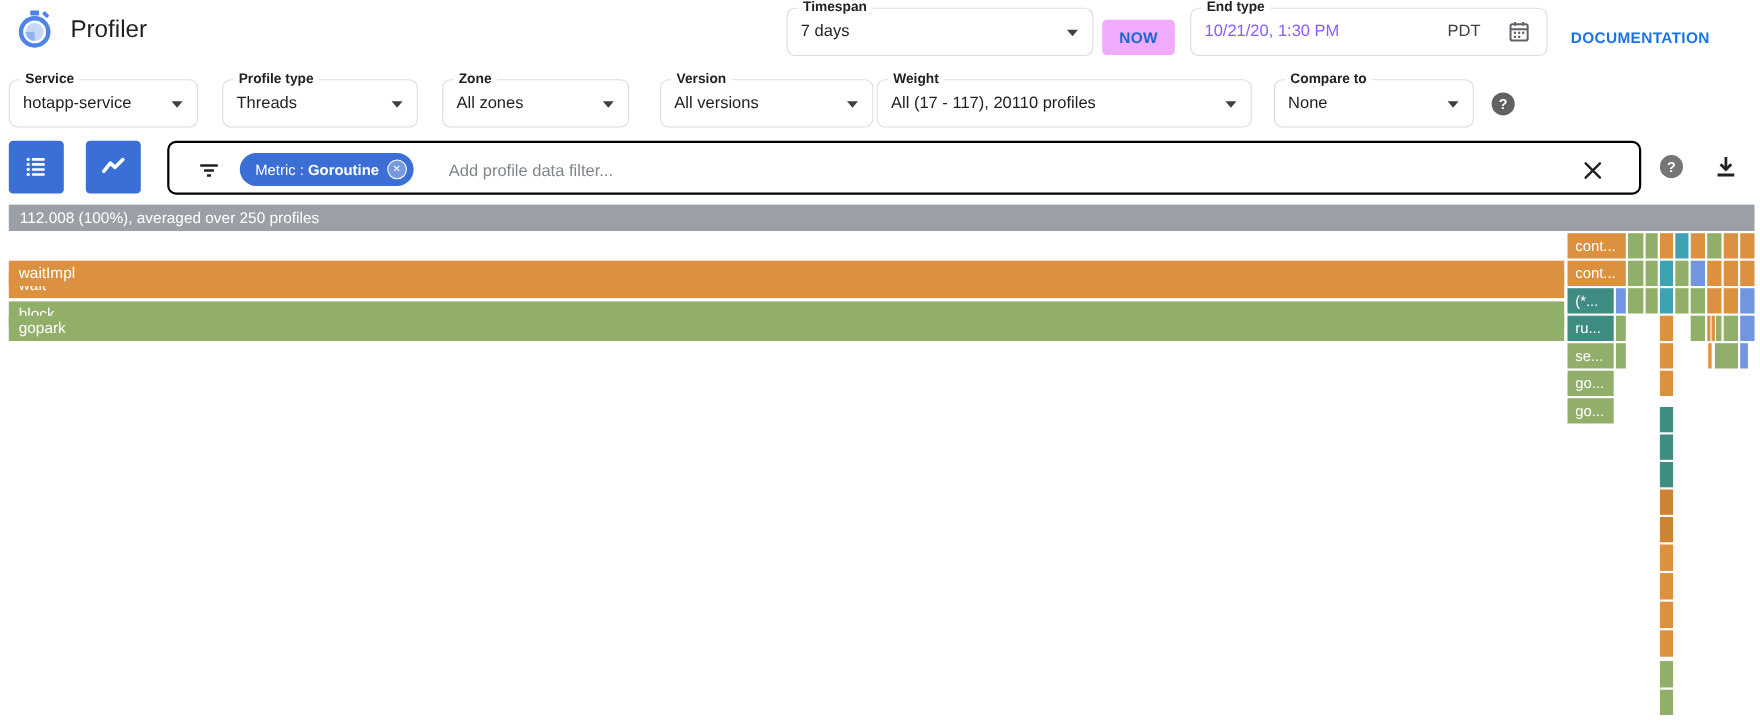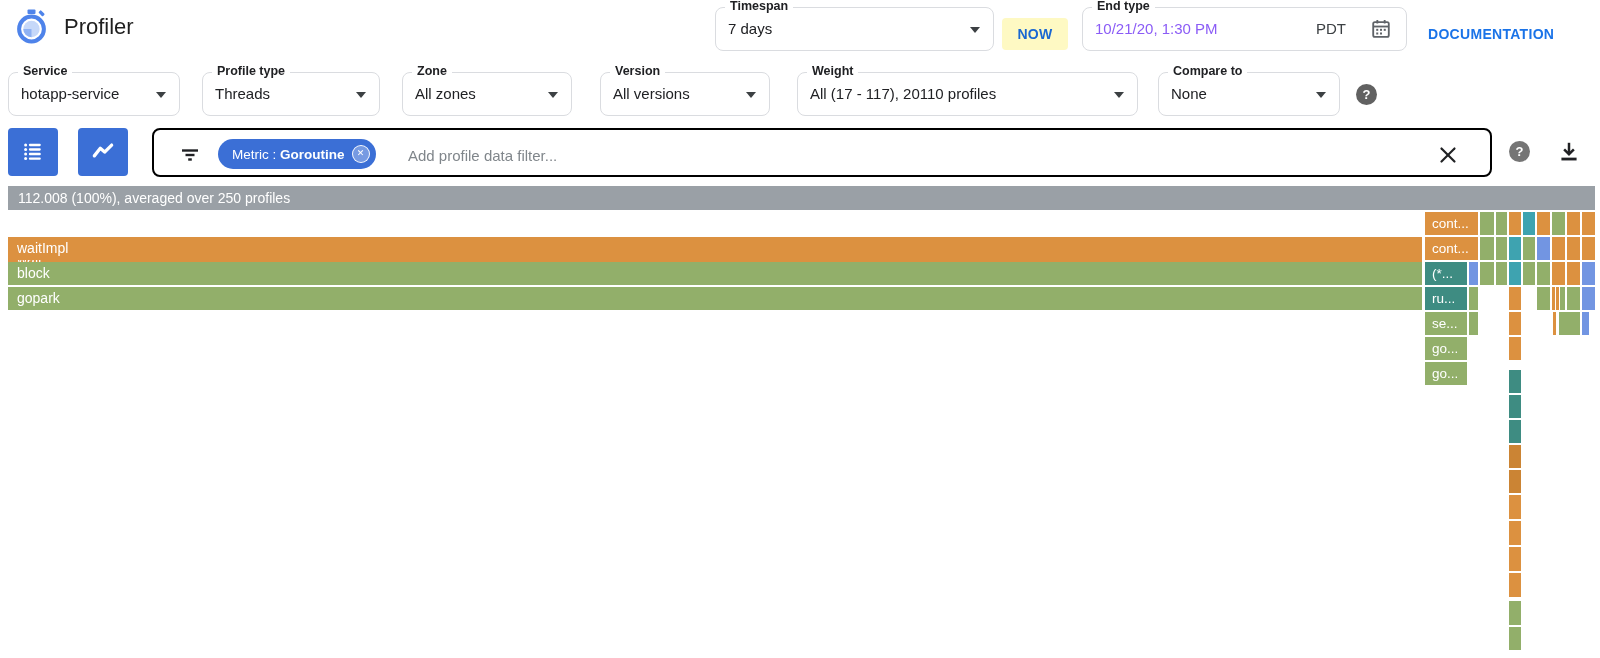--- a/index.html
+++ b/index.html
@@ -14,28 +14,28 @@
   .obox .lbl{position:absolute;top:-9px;left:9px;background:#fff;padding:0 5px;font-size:12.5px;font-weight:bold;color:#202124;white-space:nowrap;}
   .obox .val{display:block;line-height:42px;padding:0 34px 0 12px;font-size:15px;color:#202124;white-space:nowrap;overflow:hidden;}
   .caret{position:absolute;right:13px;top:19px;width:0;height:0;border-left:5px solid transparent;border-right:5px solid transparent;border-top:6px solid #3c4043;}
 
   .ob-timespan{left:715px;top:7px;width:279px;}
   .ob-endtime{left:1082px;top:7px;width:325px;}
   .ob-endtime .val{color:#8b5cf6;}
   .endtime-tz{position:absolute;right:60px;top:0;line-height:42px;font-size:15px;color:#3c4043;}
   .cal-icon{position:absolute;right:14px;top:10px;width:22px;height:22px;cursor:pointer;}
 
-  .now-btn{position:absolute;left:1002px;top:18px;width:66px;height:32px;background:#fef9c3;color:#1967d2;border:none;border-radius:4px;font-family:inherit;font-size:14px;font-weight:bold;letter-spacing:.3px;cursor:pointer;}
+  .now-btn{position:absolute;left:1002px;top:18px;width:66px;height:32px;background:#f0abfc;color:#1967d2;border:none;border-radius:4px;font-family:inherit;font-size:14px;font-weight:bold;letter-spacing:.3px;cursor:pointer;}
   .doc-link{position:absolute;left:1428px;top:26px;font-size:14px;font-weight:bold;color:#1a73e8;letter-spacing:.3px;text-decoration:none;cursor:pointer;}
 
   
   .ob-service{left:8px;top:72px;width:172px;}
   .ob-profile-type{left:202px;top:72px;width:178px;}
   .ob-zone{left:402px;top:72px;width:170px;}
-  .ob-version{left:600px;top:72px;width:170px;}
+  .ob-version{left:600px;top:72px;width:194px;}
   .ob-weight{left:797px;top:72px;width:341px;}
   .ob-compare-to{left:1158px;top:72px;width:182px;}
 
   .help-circle{position:absolute;width:21px;height:21px;border-radius:50%;background:#757575;color:#fff;font-size:13px;font-weight:bold;text-align:center;line-height:21px;cursor:pointer;}
   .help-2{left:1356px;top:84px;background:#616161;}
   .help-3{left:1509px;top:141px;}
 
   
   .sq-btn{position:absolute;top:128px;width:50px;height:48px;background:#3b6fd6;border:none;border-radius:4px;cursor:pointer;padding:0;}
   .btn-list{left:8px;}
@@ -193,21 +193,21 @@
       <div class="seg lab" style="left: 8px; top: 237px; width: 1414px; height: 23px; background: rgb(220, 145, 64); line-height: 23px;">waitImpl</div>
       <div class="seg chip-lab" style="left: 1425px; top: 237px; width: 53px; height: 23px; background: rgb(220, 145, 64); line-height: 23px;">cont...</div>
       <div class="seg" style="left: 1480px; top: 237px; width: 14px; height: 23px; background: rgb(146, 175, 106); line-height: 23px;"></div>
       <div class="seg" style="left: 1496px; top: 237px; width: 11px; height: 23px; background: rgb(146, 175, 106); line-height: 23px;"></div>
       <div class="seg" style="left: 1509px; top: 237px; width: 12px; height: 23px; background: rgb(62, 163, 176); line-height: 23px;"></div>
       <div class="seg" style="left: 1523px; top: 237px; width: 12px; height: 23px; background: rgb(146, 175, 106); line-height: 23px;"></div>
       <div class="seg" style="left: 1537px; top: 237px; width: 13px; height: 23px; background: rgb(114, 149, 226); line-height: 23px;"></div>
       <div class="seg" style="left: 1552px; top: 237px; width: 13px; height: 23px; background: rgb(220, 145, 64); line-height: 23px;"></div>
       <div class="seg" style="left: 1567px; top: 237px; width: 13px; height: 23px; background: rgb(220, 145, 64); line-height: 23px;"></div>
       <div class="seg" style="left: 1582px; top: 237px; width: 13px; height: 23px; background: rgb(220, 145, 64); line-height: 23px;"></div>
-      <div class="seg lab" style="left: 8px; top: 262px; width: 1414px; height: 23px; background: rgb(146, 175, 106); line-height: 23px;">block</div>
+      <div class="seg lab" style="left: 8px; top: 274px; width: 1414px; height: 23px; background: rgb(146, 175, 106); line-height: 23px;">block</div>
       <div class="seg chip-lab" style="left: 1425px; top: 262px; width: 42px; height: 23px; background: rgb(62, 140, 130); line-height: 23px;">(*...</div>
       <div class="seg" style="left: 1469px; top: 262px; width: 9px; height: 23px; background: rgb(114, 149, 226); line-height: 23px;"></div>
       <div class="seg" style="left: 1480px; top: 262px; width: 14px; height: 23px; background: rgb(146, 175, 106); line-height: 23px;"></div>
       <div class="seg" style="left: 1496px; top: 262px; width: 11px; height: 23px; background: rgb(146, 175, 106); line-height: 23px;"></div>
       <div class="seg" style="left: 1509px; top: 262px; width: 12px; height: 23px; background: rgb(62, 163, 176); line-height: 23px;"></div>
       <div class="seg" style="left: 1523px; top: 262px; width: 12px; height: 23px; background: rgb(146, 175, 106); line-height: 23px;"></div>
       <div class="seg" style="left: 1537px; top: 262px; width: 13px; height: 23px; background: rgb(146, 175, 106); line-height: 23px;"></div>
       <div class="seg" style="left: 1552px; top: 262px; width: 13px; height: 23px; background: rgb(220, 145, 64); line-height: 23px;"></div>
       <div class="seg" style="left: 1567px; top: 262px; width: 13px; height: 23px; background: rgb(220, 145, 64); line-height: 23px;"></div>
       <div class="seg" style="left: 1582px; top: 262px; width: 13px; height: 23px; background: rgb(114, 149, 226); line-height: 23px;"></div>

